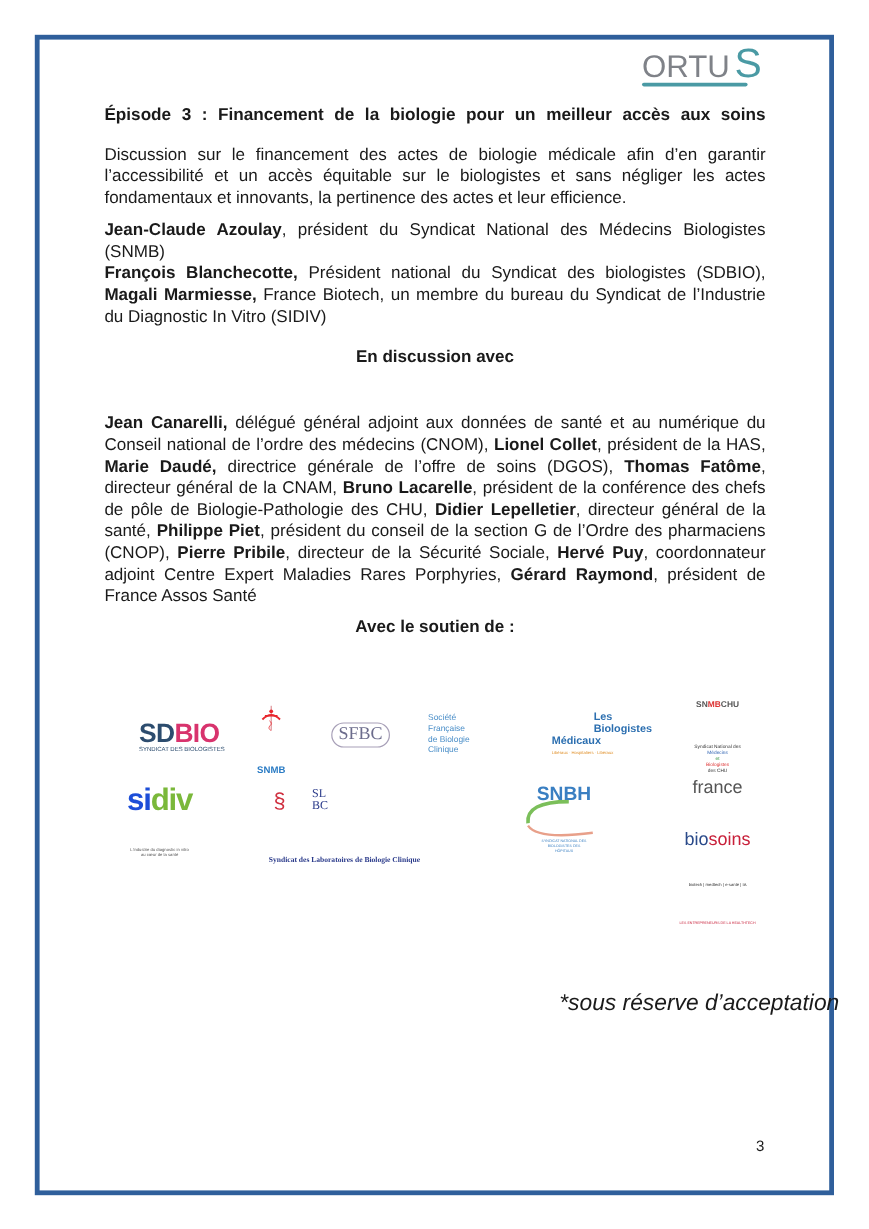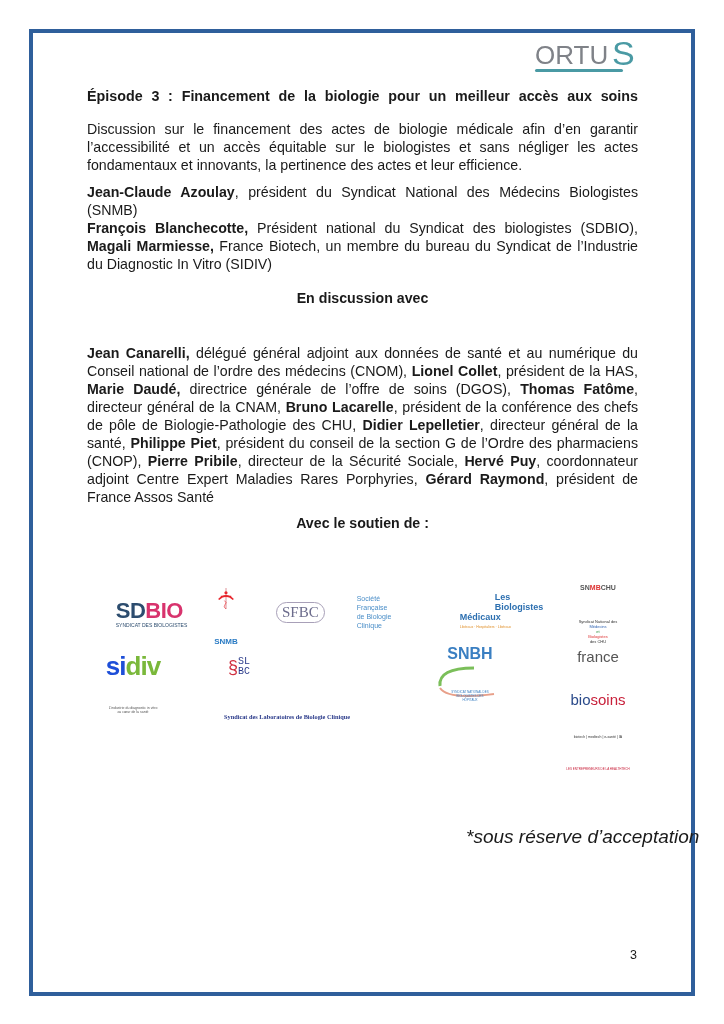--- a/index.html
+++ b/index.html
@@ -120,29 +120,29 @@
   </div>
   <div style="font-size:3.5px;color:#555;text-align:center;line-height:4px;">
     <div>L'industrie du diagnostic in vitro</div>
     <div>au cœur de la santé</div>
   </div>
 </div>
 
 <div class="logo" style="left:224px;top:664px;width:170px;height:48px;flex-direction:column;align-items:flex-start;">
   <div style="display:flex;align-items:center;margin-left:4px;">
     <span style="color:#d03040;font-size:18px;line-height:18px;">§</span>
-    <div style="font-family:Liberation Mono, monospace;font-size:10px;line-height:10px;color:#2a3a8a;">
+    <div style="font-family:Liberation Serif, serif;font-size:10px;line-height:10px;color:#2a3a8a;padding-left:22px;">
       <div>SL</div>
       <div>BC</div>
     </div>
   </div>
   <div style="margin-top:8px;font-family:'Liberation Serif',serif;font-weight:bold;font-size:6.3px;color:#2a3a8a;white-space:nowrap;">Syndicat des Laboratoires de Biologie Clinique</div>
 </div>
 
-<div class="logo" style="left:434px;top:664px;width:72px;height:38px;flex-direction:column;justify-content:flex-end;">
+<div class="logo" style="left:434px;top:664px;width:72px;height:38px;flex-direction:column;">
   <svg width="72" height="38" viewBox="0 0 72 38" style="position:absolute;left:0;top:0;">
     <path d="M6 22 Q4 4 40 4" fill="none" stroke="#7bbf5a" stroke-width="3"></path>
     <path d="M6 24 Q14 36 60 30" fill="none" stroke="#e8a08a" stroke-width="2"></path>
   </svg>
   <div style="position:relative;font-size:16px;font-weight:bold;color:#3a7fc2;line-height:16px;">SNBH</div>
   <div style="position:relative;font-size:3px;color:#3a7fc2;width:40px;text-align:center;">SYNDICAT NATIONAL DES BIOLOGISTES DES HÔPITAUX</div>
 </div>
 
 <div class="logo" style="left:562px;top:685px;width:72px;height:50px;flex-direction:column;">
   <div style="font-size:15px;color:#555;line-height:15px;">france</div>

